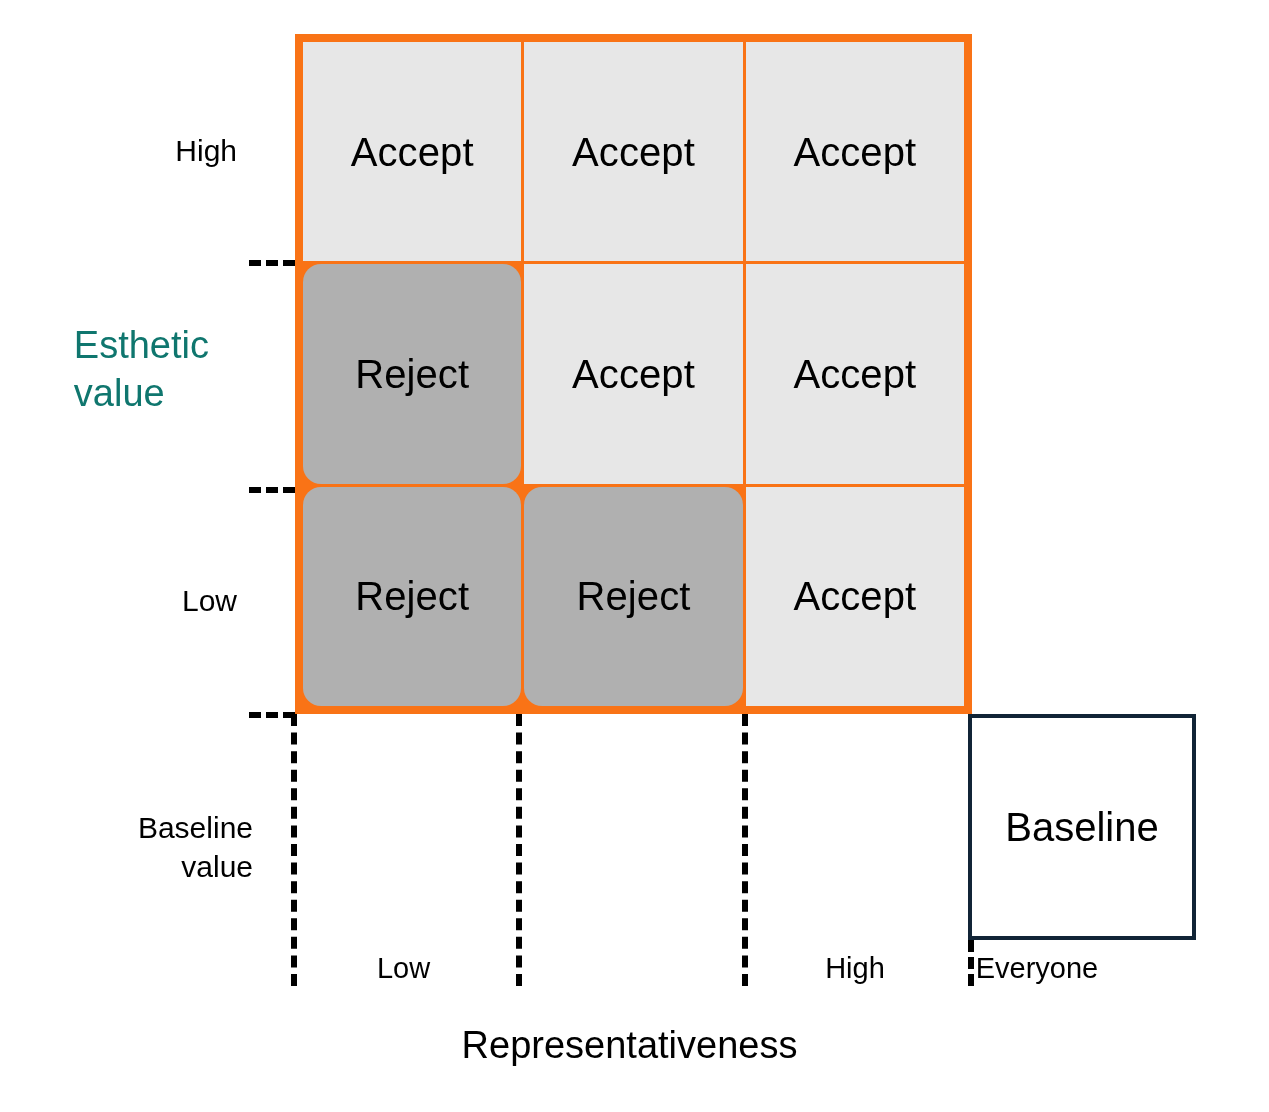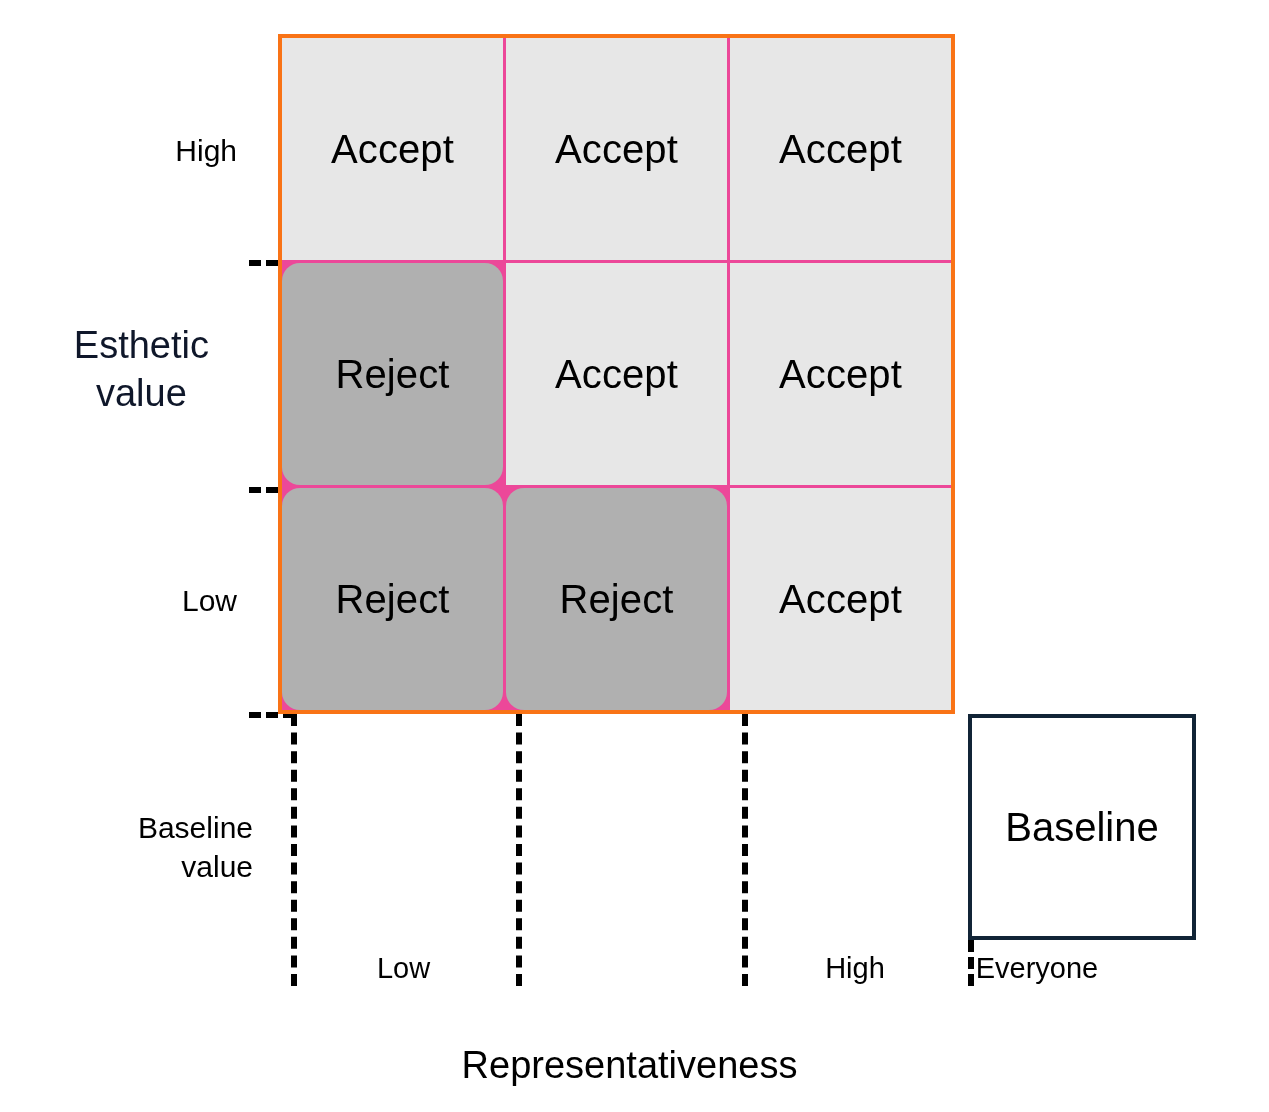--- a/index.html
+++ b/index.html
@@ -16,30 +16,30 @@
     position: relative;
     width: 1269px;
     height: 1112px;
     background: #ffffff;
     overflow: hidden;
   }
 
   
   #matrix {
     position: absolute;
-    left: 278px;
+    left: 295px;
     top: 34px;
     width: 677px;
     height: 680px;
     display: grid;
     grid-template-columns: 1fr 1fr 1fr;
     grid-template-rows: 1fr 1fr 1fr;
     box-sizing: border-box;
-    border: 4px solid #f97316;
-    background: #ec4899;
+    border: 8px solid #f97316;
+    background: #f97316;
     gap: 3px;
   }
   .cell {
     display: flex;
     align-items: center;
     justify-content: center;
     font-size: 40px;
     line-height: 1;
     color: #000000;
     letter-spacing: 0.1px;
@@ -108,24 +108,23 @@
     right: 1016px;
     top: 808px;
     line-height: 1.3;
   }
 
   
   #yaxis-title {
     position: absolute;
     right: 1060px;
     top: 322px;
-    text-align: center;
     font-size: 38px;
     line-height: 1.25;
-    color: #0f172a;
+    color: #0f766e;
     white-space: pre-line;
   }
 
   
   .xlabel {
     position: absolute;
     top: 954px;
     text-align: center;
     font-size: 29px;
     line-height: 1;
@@ -139,21 +138,20 @@
   
   #xaxis-title {
     position: absolute;
     left: 291px;
     width: 677px;
     top: 1026px;
     text-align: center;
     font-size: 38px;
     line-height: 1;
     color: #000000;
-    margin-top: 20px;
   }
 </style>
 </head>
 <body>
 
 <div id="stage">
 
   <div id="yaxis-title">Esthetic
 value</div>
 

